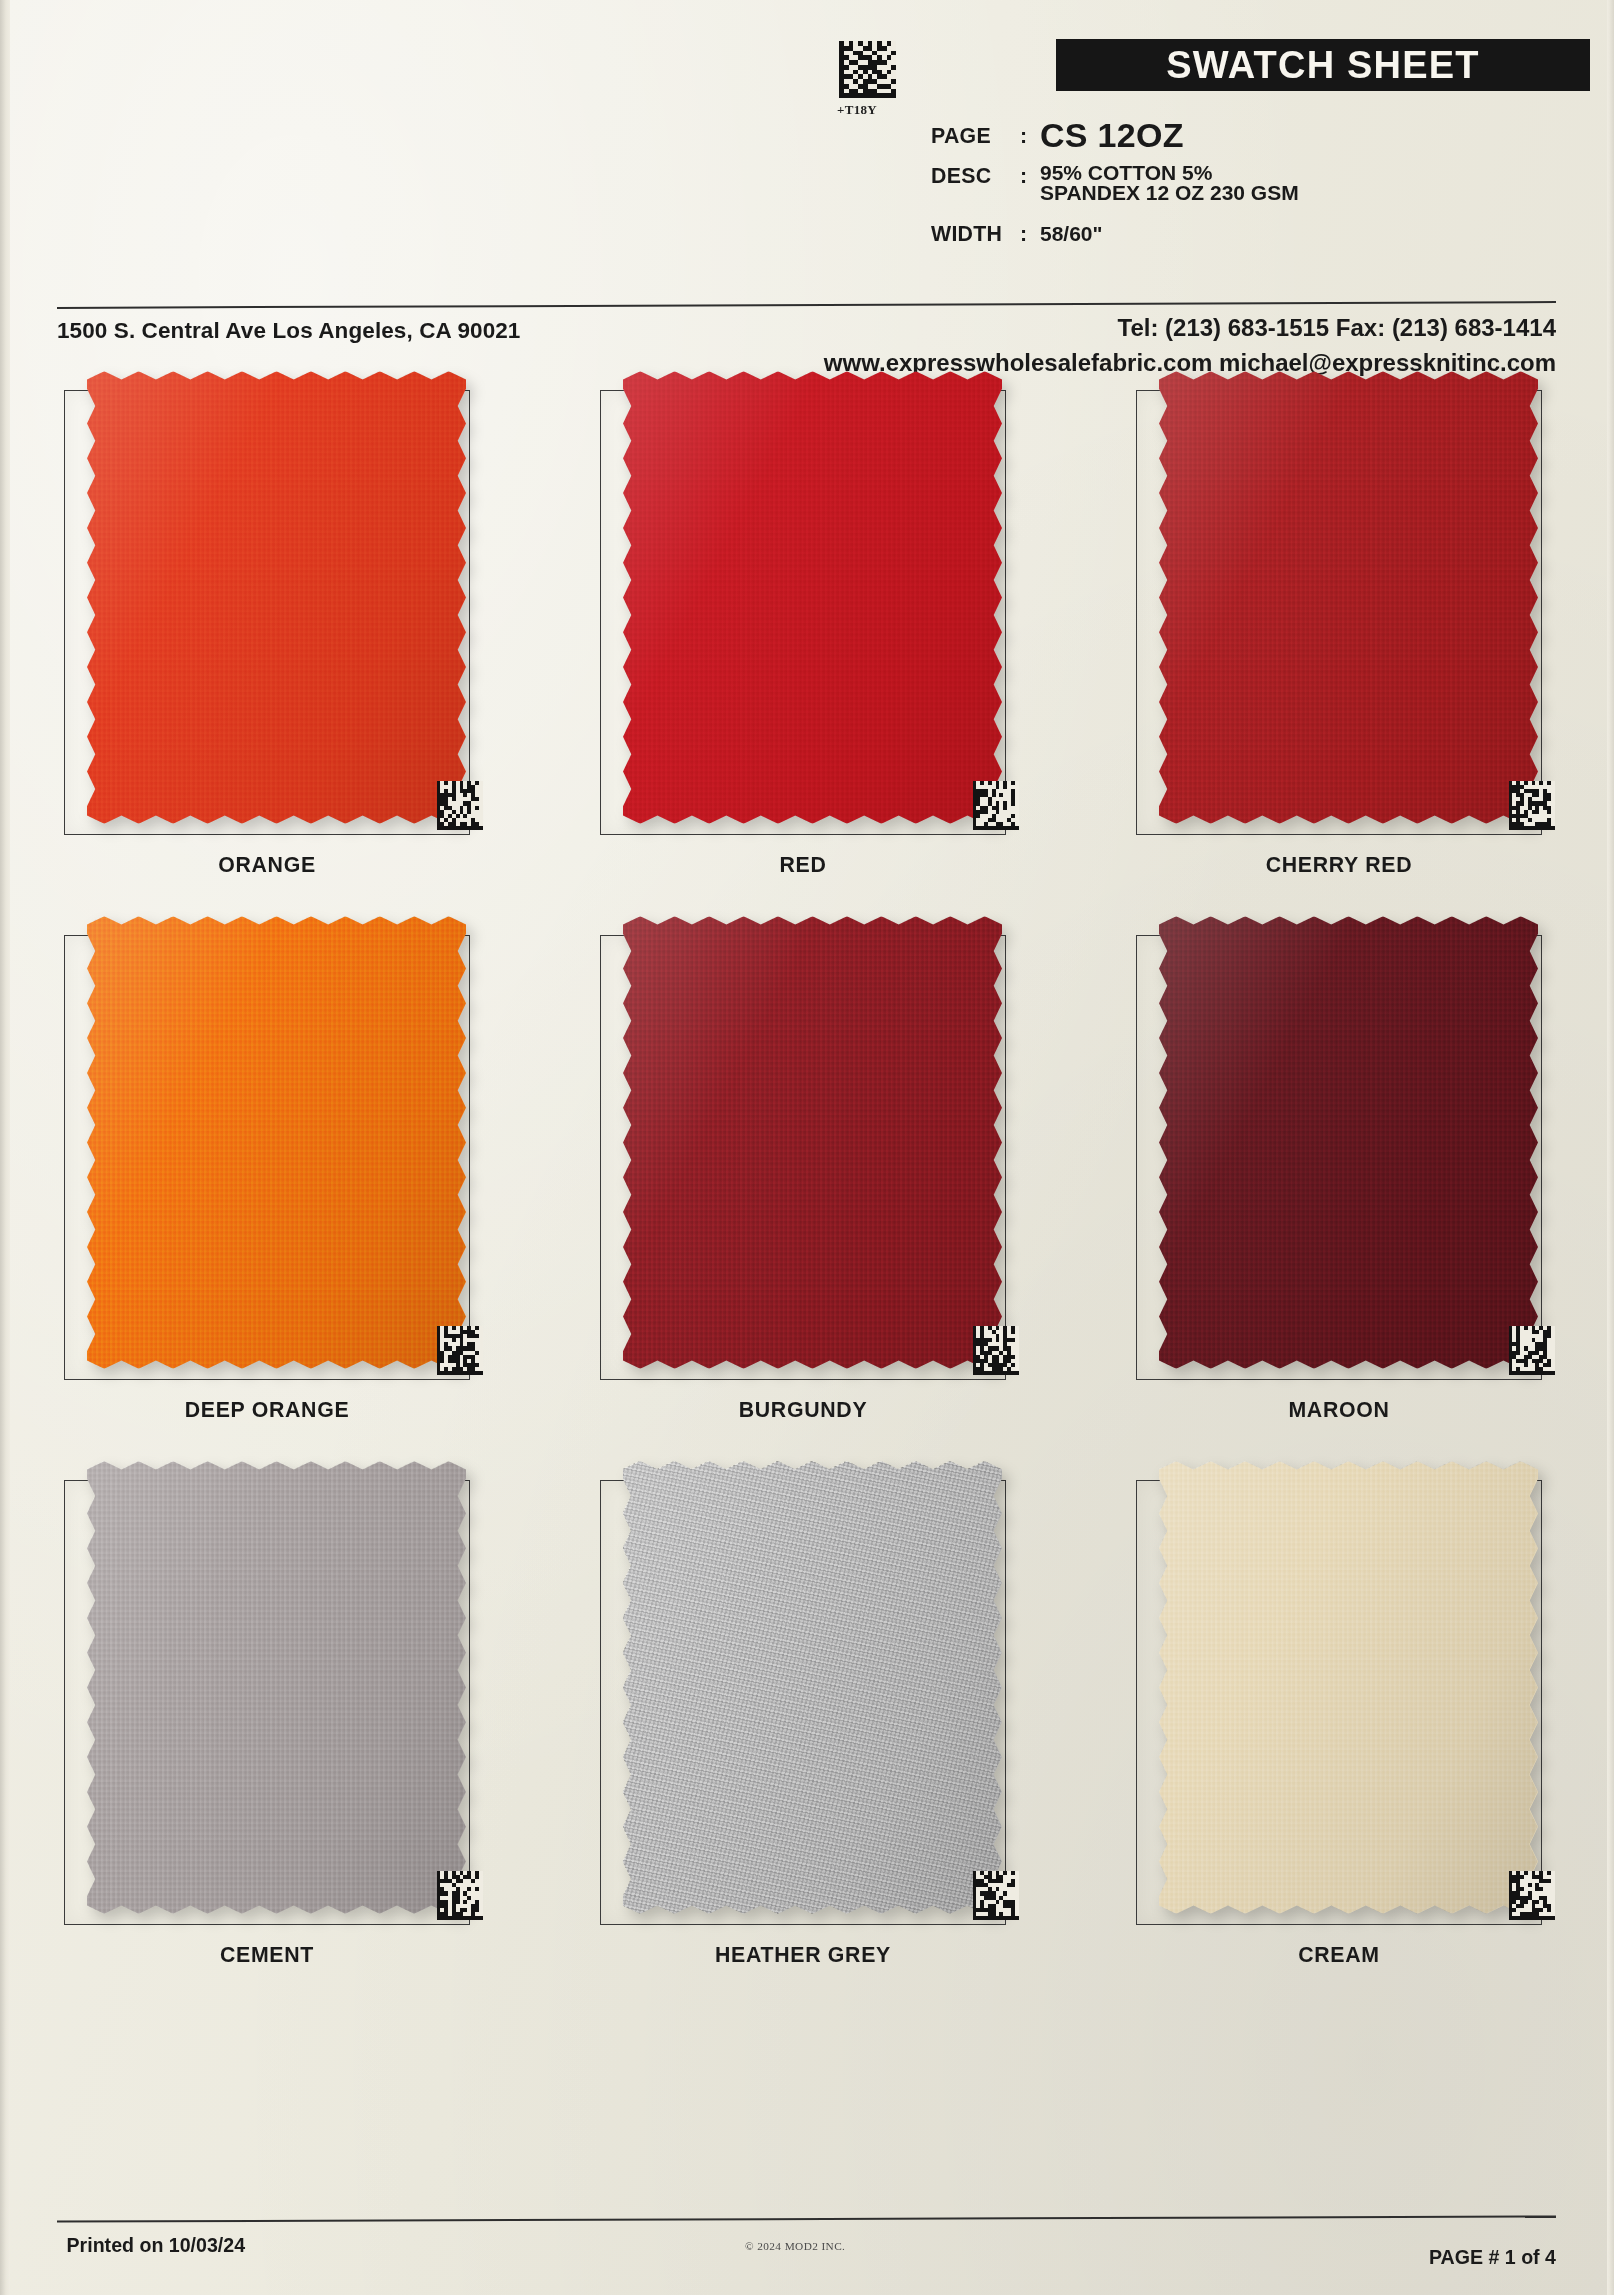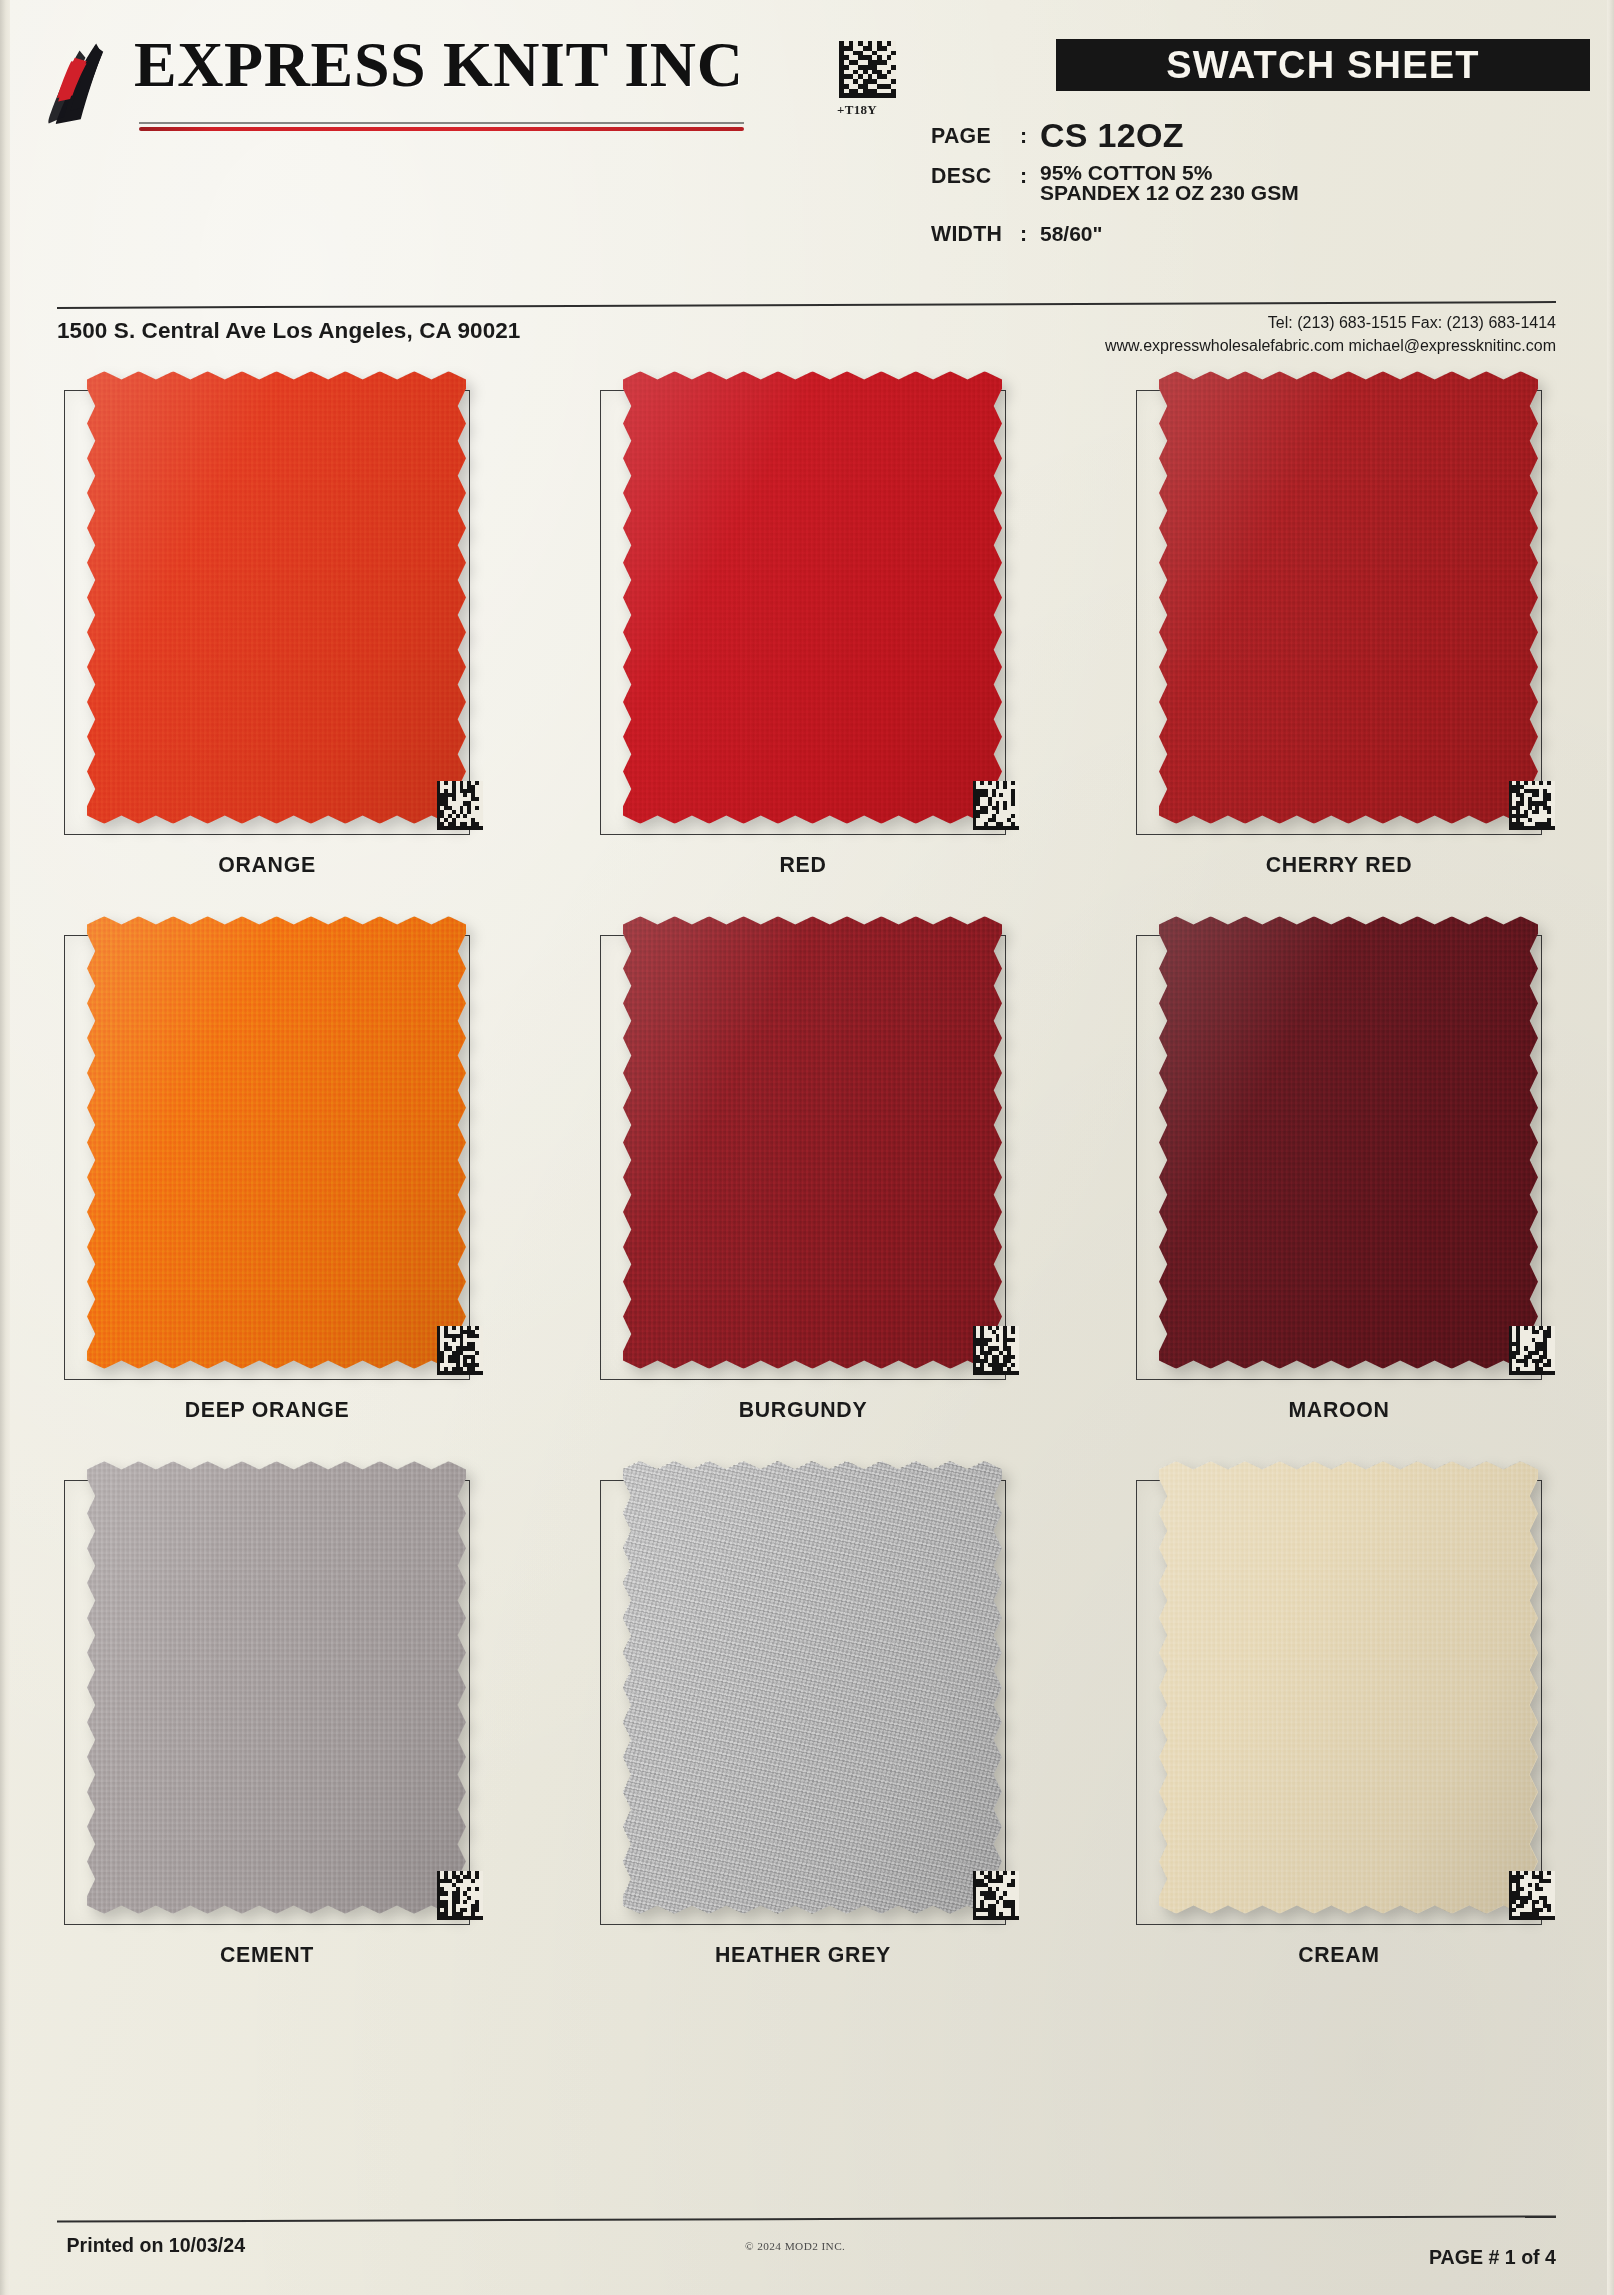--- a/index.html
+++ b/index.html
@@ -178,22 +178,22 @@
     font-weight: bold;
     letter-spacing: 0.1px;
     white-space: nowrap;
   }
   .contact-right {
     position: absolute;
     right: 0; top: 0;
     text-align: right;
   }
   .contact-line {
-    font-size: 16px;
-    font-weight: normal;
+    font-size: 24px;
+    font-weight: bold;
     white-space: nowrap;
     line-height: 1.45;
   }
 
   
   .grid {
     position: absolute;
     left: 0; top: 385px;
     width: 1615px;
   }
@@ -321,34 +321,20 @@
 </head>
 <body>
 
 <div class="page">
 
   <div class="paper-edge-l"></div>
   <div class="paper-edge-r"></div>
 
   <div class="header">
 
-    <div class="logo-block">
-      <div class="logo-mark">
-        <svg width="77" height="86" viewBox="0 0 130 145" xmlns="http://www.w3.org/2000/svg">
-          <path d="M88 4 C70 30 46 74 30 112 C24 127 20 136 20 140 L62 132 C72 96 86 52 98 22 Z" fill="#15151a"></path>
-          <path d="M60 16 C44 42 26 82 14 114 C9 128 6 136 8 139 L34 128 C44 92 58 50 70 28 Z" fill="#15151a" opacity="0.92"></path>
-          <path d="M46 34 C38 50 28 76 22 96 L48 92 C56 70 66 48 72 38 Z" fill="#d1202a"></path>
-          <path d="M86 8 C74 36 56 82 44 118 L66 112 C78 74 92 36 100 18 Z" fill="#15151a"></path>
-          <path d="M52 28 C42 48 30 80 24 102 L44 98 C52 74 64 48 72 34 Z" fill="#d1202a"></path>
-        </svg>
-      </div>
-      <div class="logo-text">EXPRESS KNIT INC</div>
-      <div class="logo-rule2"></div>
-      <div class="logo-rule"></div>
-    </div>
 
     <div class="hdr-barcode dm-barcode">
       <i class="on"></i>
         <i></i>
         <i class="on"></i>
         <i></i>
         <i class="on"></i>
         <i></i>
         <i class="on"></i>
         <i></i>

